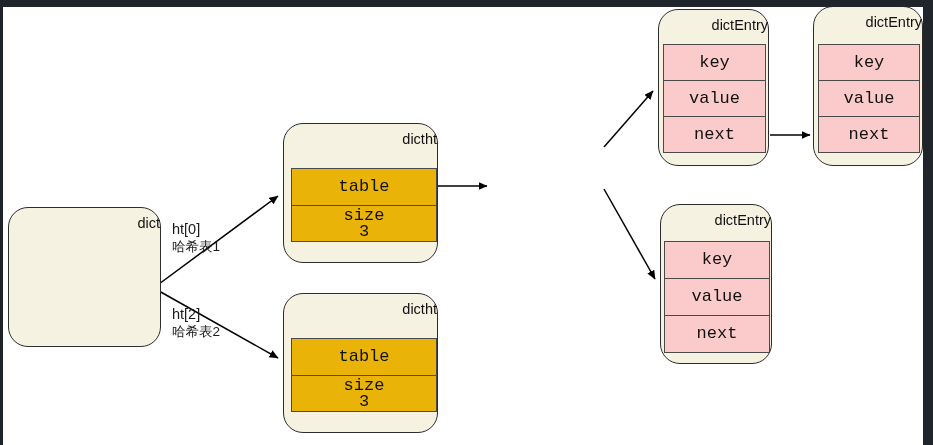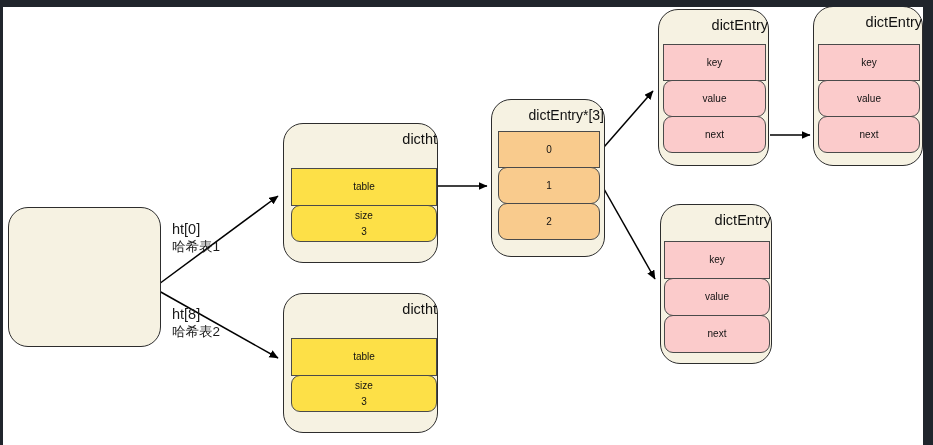--- a/index.html
+++ b/index.html
@@ -17,24 +17,24 @@
     box-sizing:border-box;
   }
   .node-title{
     position:absolute;left:0;right:0;top:7px;text-align:right;
     font-size:14.5px;color:#111;white-space:nowrap;
   }
   .stack{position:absolute;}
   .cell{
     box-sizing:border-box;border:1px solid #4a4a4a;
     display:flex;align-items:center;justify-content:center;flex-direction:column;
-    font-size:10px;color:#111;line-height:16px;
+    font-size:17px;color:#111;line-height:16px;font-family:Liberation Mono, monospace;
   }
-  .cell + .cell{margin-top:-1px;border-radius:9px;}
-  .cell.blue{background:#fde047;}
+  .cell + .cell{margin-top:-1px;}
+  .cell.blue{background:#eab308;}
   .cell.orange{background:#f9cb8d;}
   .cell.pink{background:#fbcbcb;}
 
   .flabel{
     position:absolute;text-align:left;line-height:17px;white-space:nowrap;
   }
   .flabel .l1{font-size:14.5px;}
   .flabel .l2{font-size:13.5px;}
 
   svg.arrows{position:absolute;left:0;top:0;width:933px;height:445px;pointer-events:none;}
@@ -53,29 +53,30 @@
     </defs>
     <line x1="159" y1="284" x2="278" y2="196" marker-end="url(#ah)"></line>
     <line x1="159" y1="291" x2="278" y2="358" marker-end="url(#ah)"></line>
     <line x1="438" y1="186" x2="487" y2="186" marker-end="url(#ah)"></line>
     <line x1="604" y1="147" x2="653" y2="91" marker-end="url(#ah)"></line>
     <line x1="604" y1="189" x2="655" y2="279" marker-end="url(#ah)"></line>
     <line x1="770" y1="135" x2="810" y2="135" marker-end="url(#ah)"></line>
   </svg>
 
   <div class="node" style="left:8px;top:207px;width:153px;height:140px;">
+    <div class="node-title">dict</div>
   </div>
 
   <div class="flabel" style="left:172px;top:221px;width:95px;">
     <div class="l1">ht[0]</div>
     <div class="l2">哈希表1</div>
   </div>
 
   <div class="flabel" style="left:172px;top:306px;width:95px;">
-    <div class="l1">ht[8]</div>
+    <div class="l1">ht[2]</div>
     <div class="l2">哈希表2</div>
   </div>
 
   <div class="node" style="left:283px;top:123px;width:155px;height:140px;">
     <div class="node-title">dictht</div>
     <div class="stack" style="left:7px;top:44px;width:146px;">
       <div class="cell blue" style="height:38px;">table</div>
       <div class="cell blue" style="height:37px;">
         <span>size</span>
         <span>3</span>
@@ -87,28 +88,20 @@
     <div class="node-title">dictht</div>
     <div class="stack" style="left:7px;top:44px;width:146px;">
       <div class="cell blue" style="height:38px;">table</div>
       <div class="cell blue" style="height:37px;">
         <span>size</span>
         <span>3</span>
       </div>
     </div>
   </div>
 
-  <div class="node" style="left:491px;top:99px;width:114px;height:158px;">
-    <div class="node-title" style="font-size:14px;">dictEntry*[3]</div>
-    <div class="stack" style="left:6px;top:31px;width:102px;">
-      <div class="cell orange" style="height:37px;">0</div>
-      <div class="cell orange" style="height:37px;">1</div>
-      <div class="cell orange" style="height:37px;">2</div>
-    </div>
-  </div>
 
   <div class="node" style="left:658px;top:9px;width:111px;height:157px;">
     <div class="node-title">dictEntry</div>
     <div class="stack" style="left:4px;top:34px;width:103px;">
       <div class="cell pink" style="height:37px;">key</div>
       <div class="cell pink" style="height:37px;">value</div>
       <div class="cell pink" style="height:37px;">next</div>
     </div>
   </div>
 

